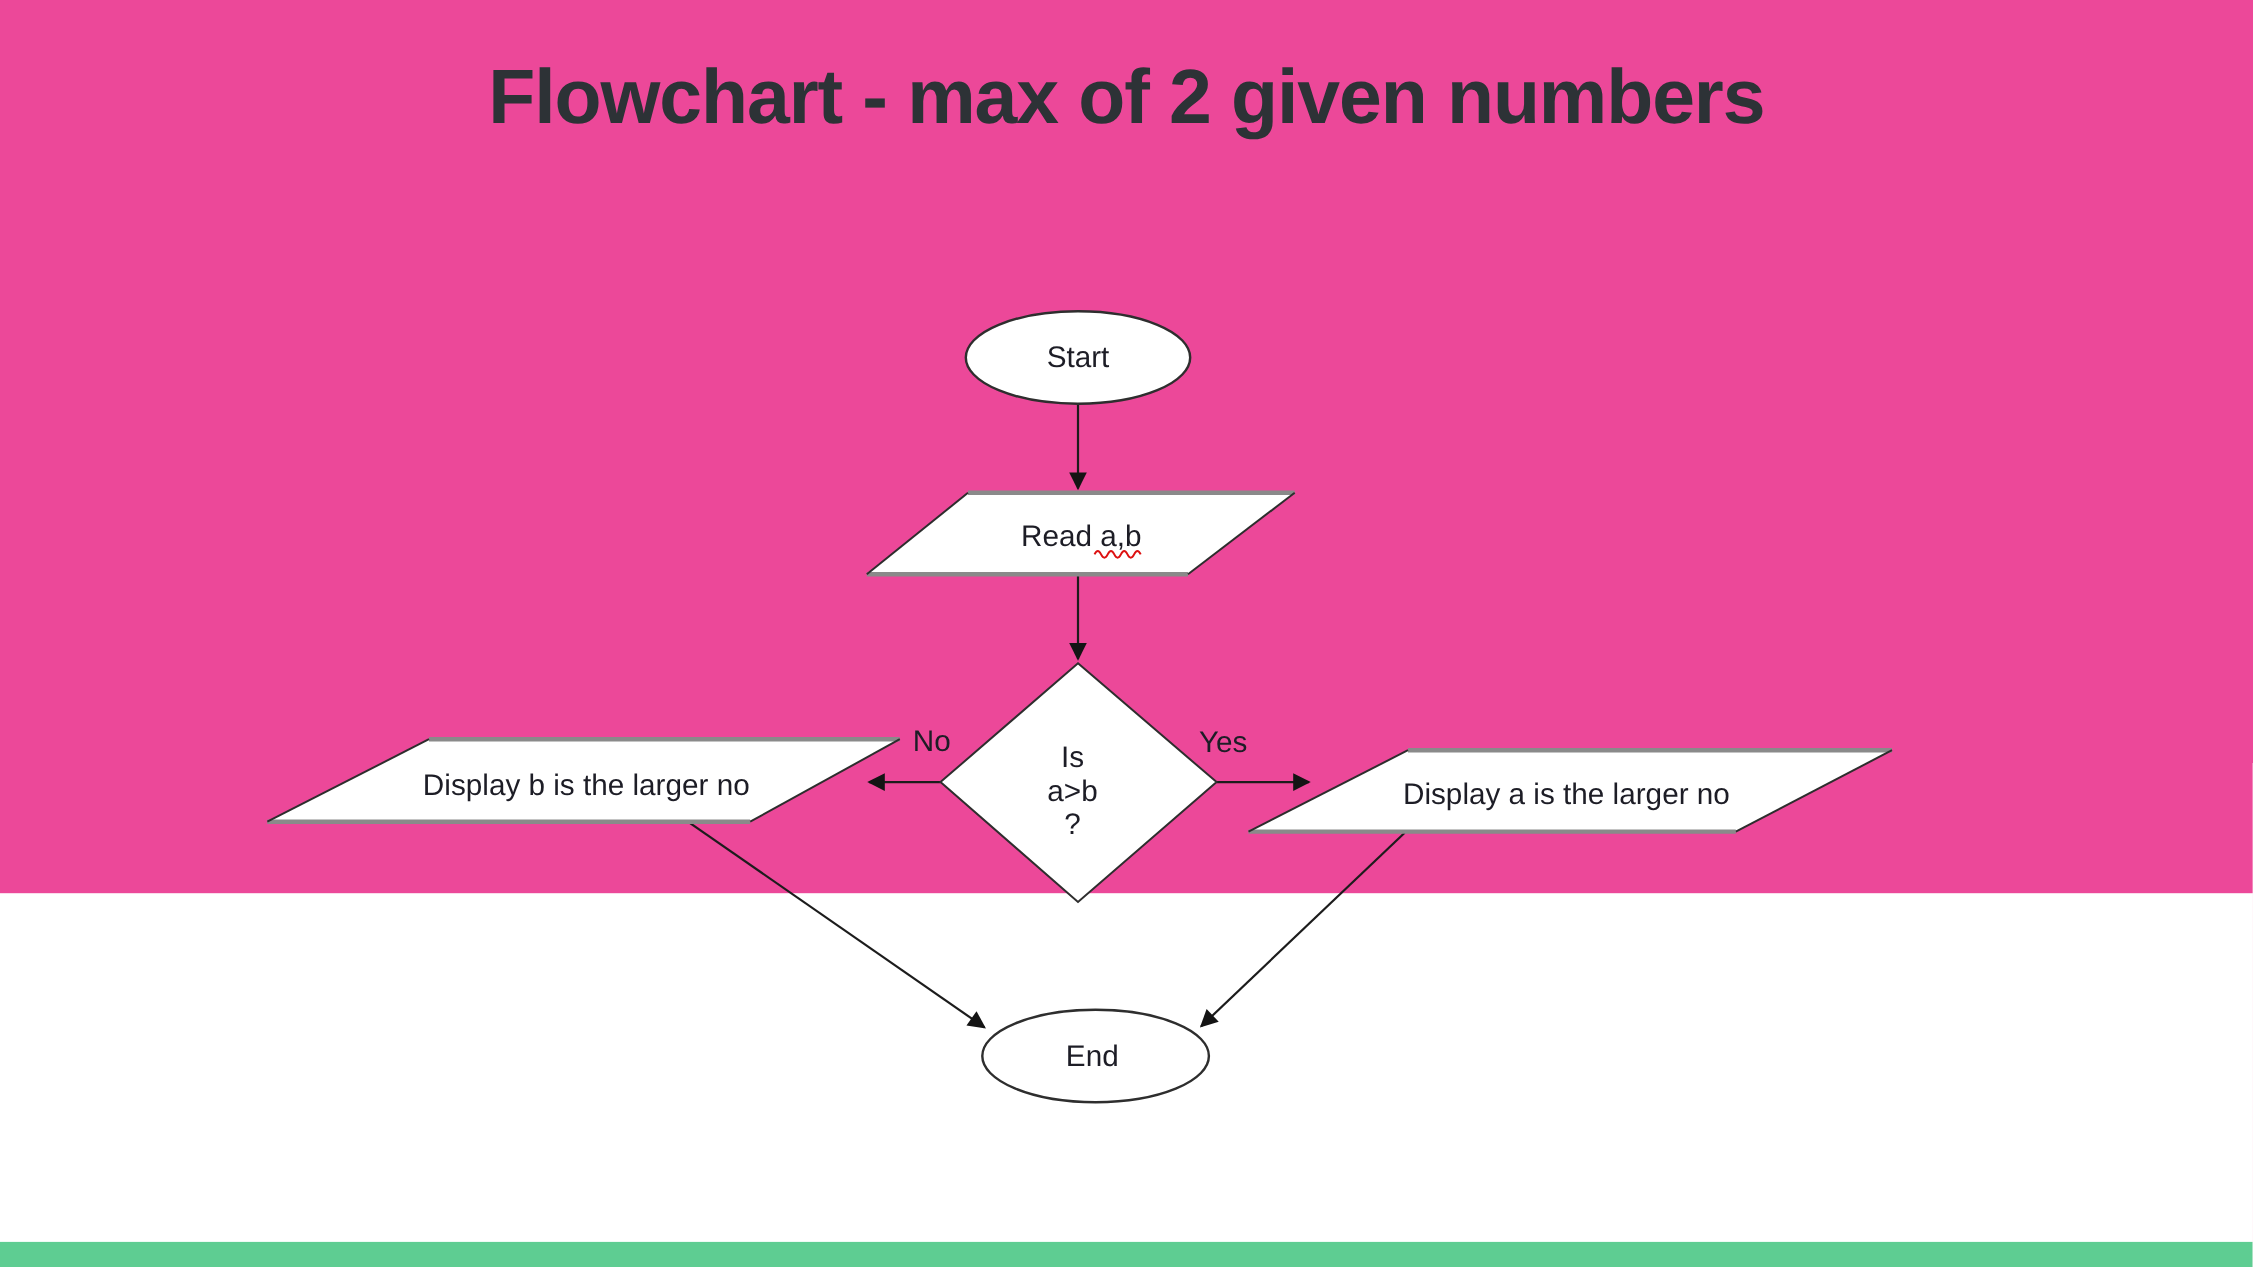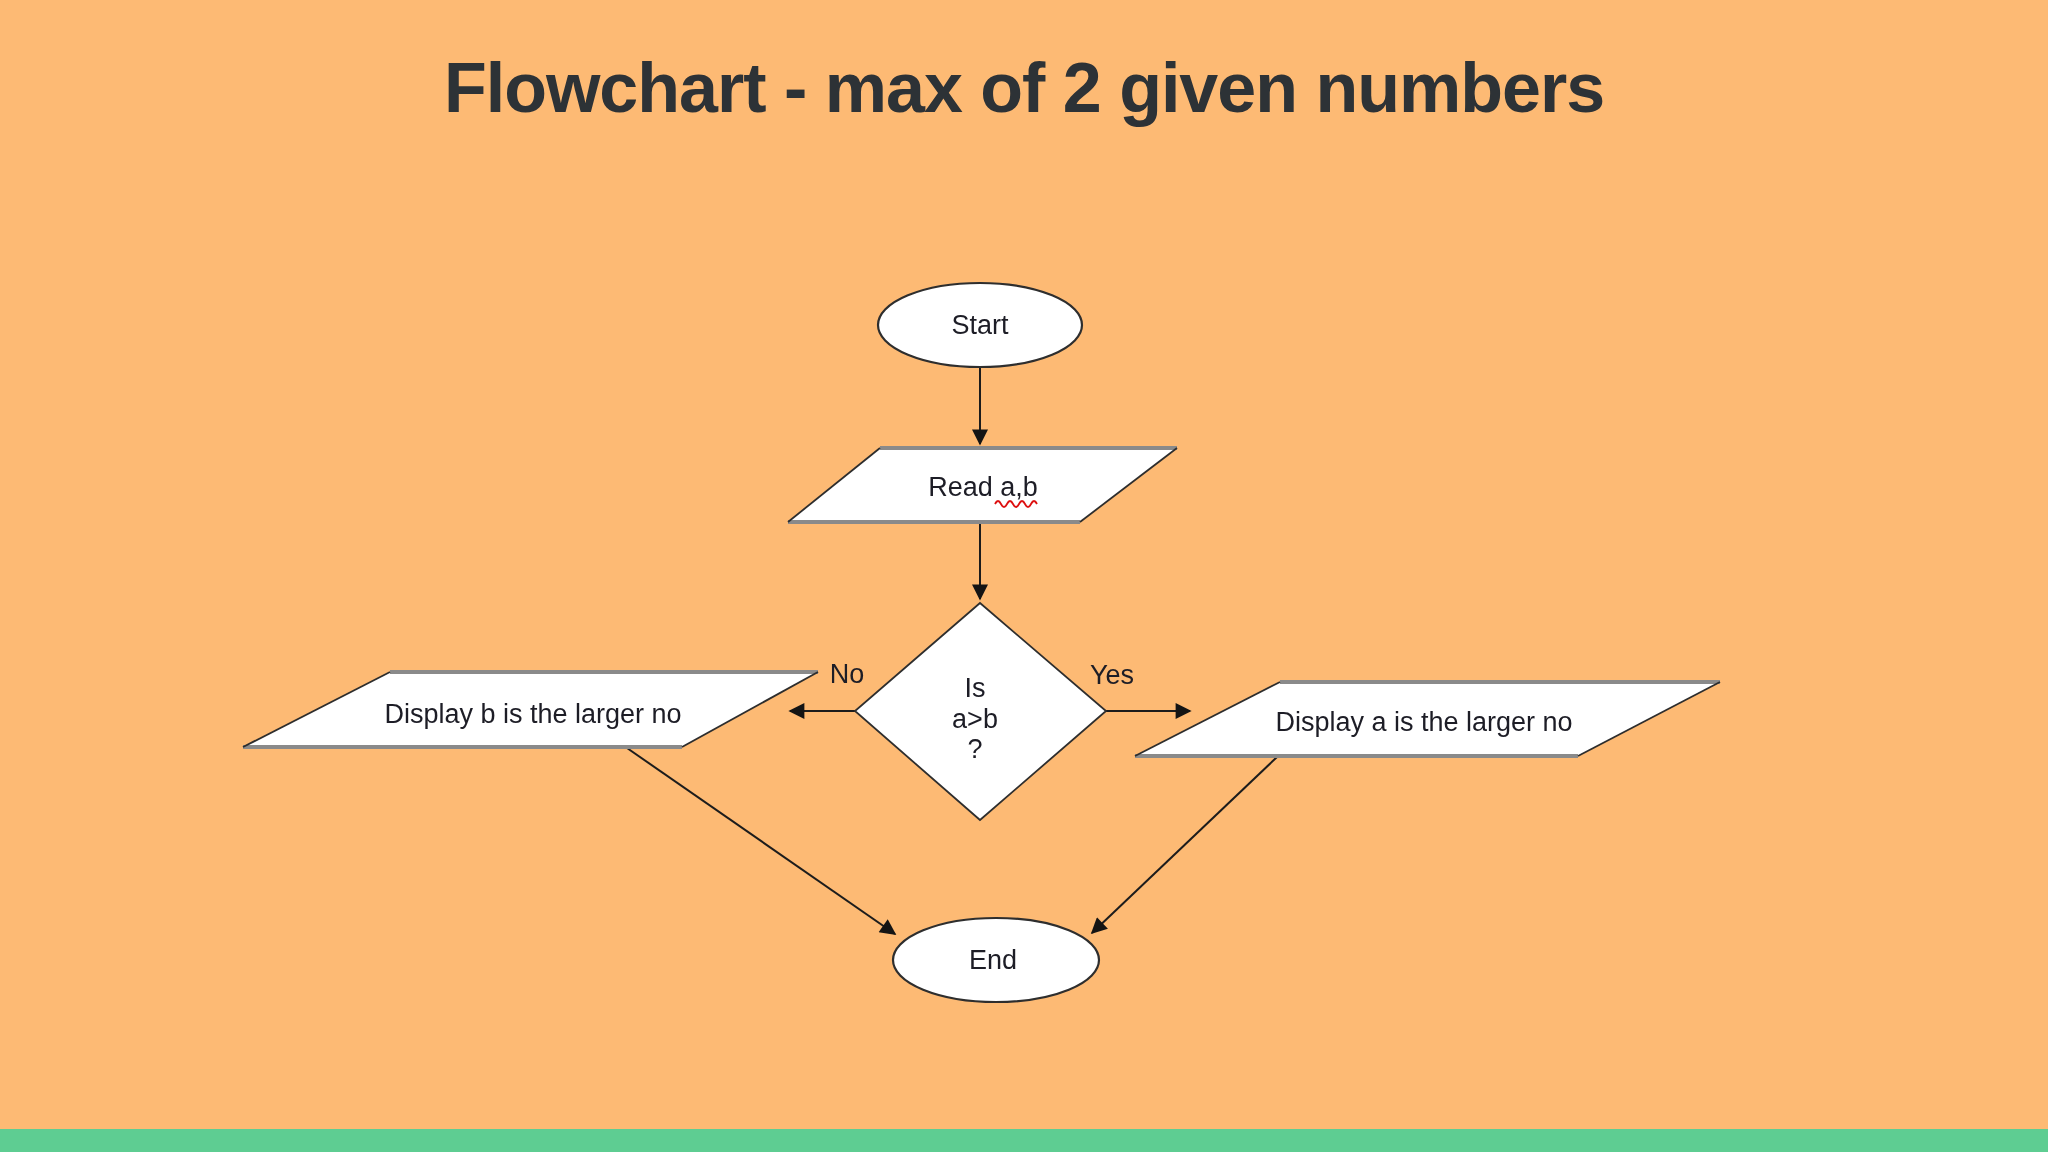--- a/index.html
+++ b/index.html
@@ -7,22 +7,22 @@
     padding: 0;
     background: #ffffff;
     width: 2048px;
     height: 1152px;
     overflow: hidden;
     font-family: "Liberation Sans", sans-serif;
   }
   .stage {
     position: relative;
     width: 2048px;
-    height: 1152px;
-    background: #fdba74;
+    height: 812px;
+    background: #ec4899;
   }
   .slide-title {
     position: absolute;
     top: 48px;
     left: 0;
     width: 100%;
     margin: 0;
     text-align: center;
     font-size: 70px;
     font-weight: bold;

